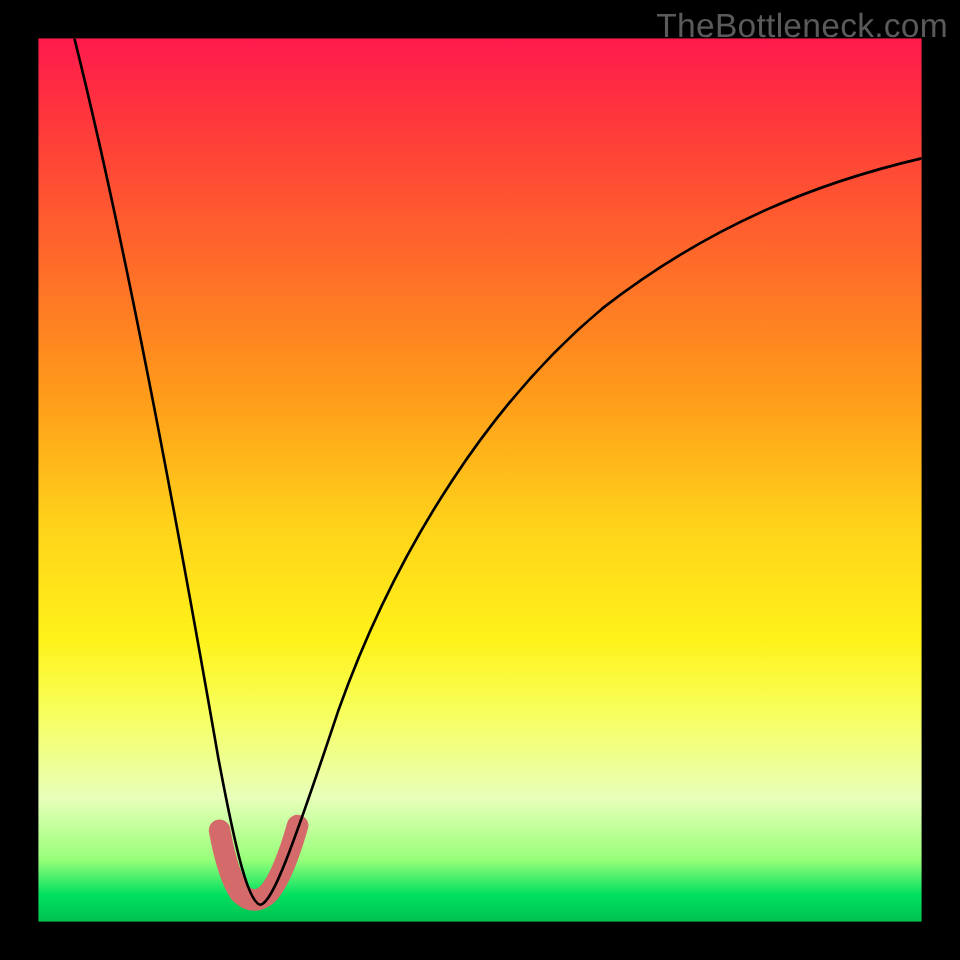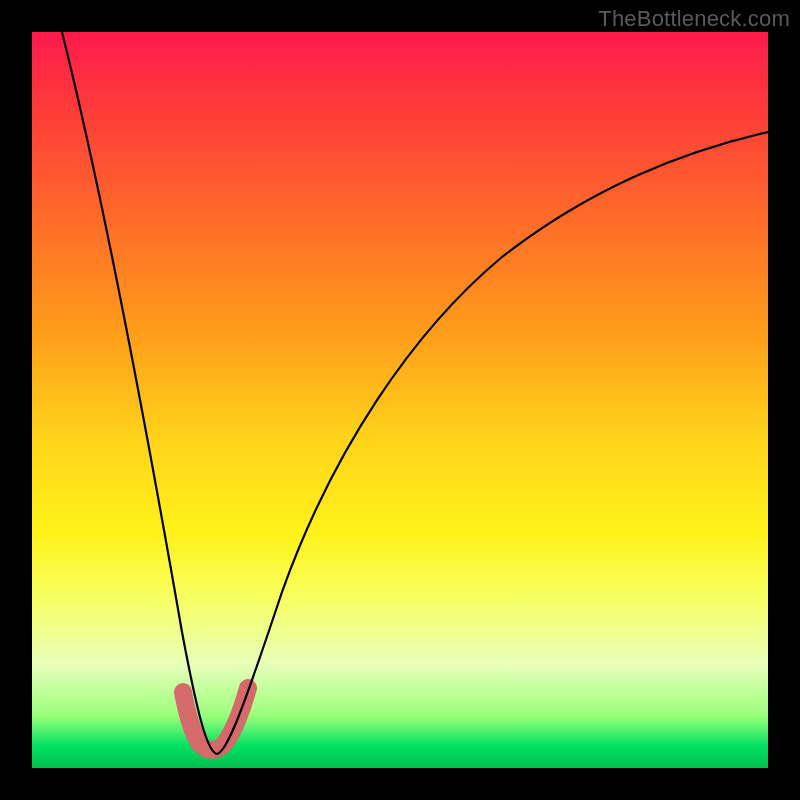--- a/index.html
+++ b/index.html
@@ -34,21 +34,21 @@
       #e8ffba 86%,
       #98ff7a 93%,
       #00e060 97%,
       #00c050 100%);
   }
   .watermark {
     position: absolute;
     top: 6px;
     right: 10px;
     color: #5a5a5a;
-    font-size: 22px;
+    font-size: 28px;
     font-weight: 500;
     letter-spacing: 0.2px;
     user-select: none;
   }
   svg.overlay {
     position: absolute;
     left: 0;
     top: 0;
     width: 736px;
     height: 736px;

